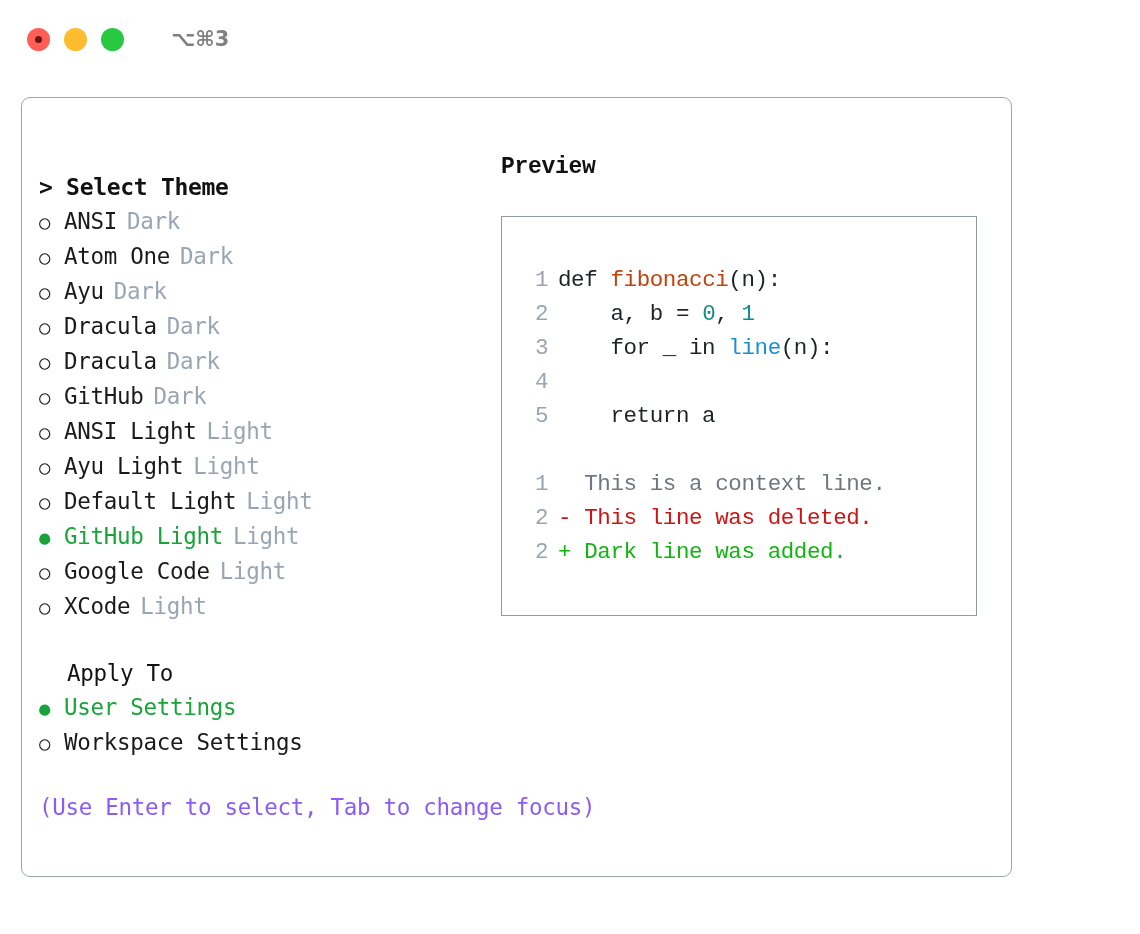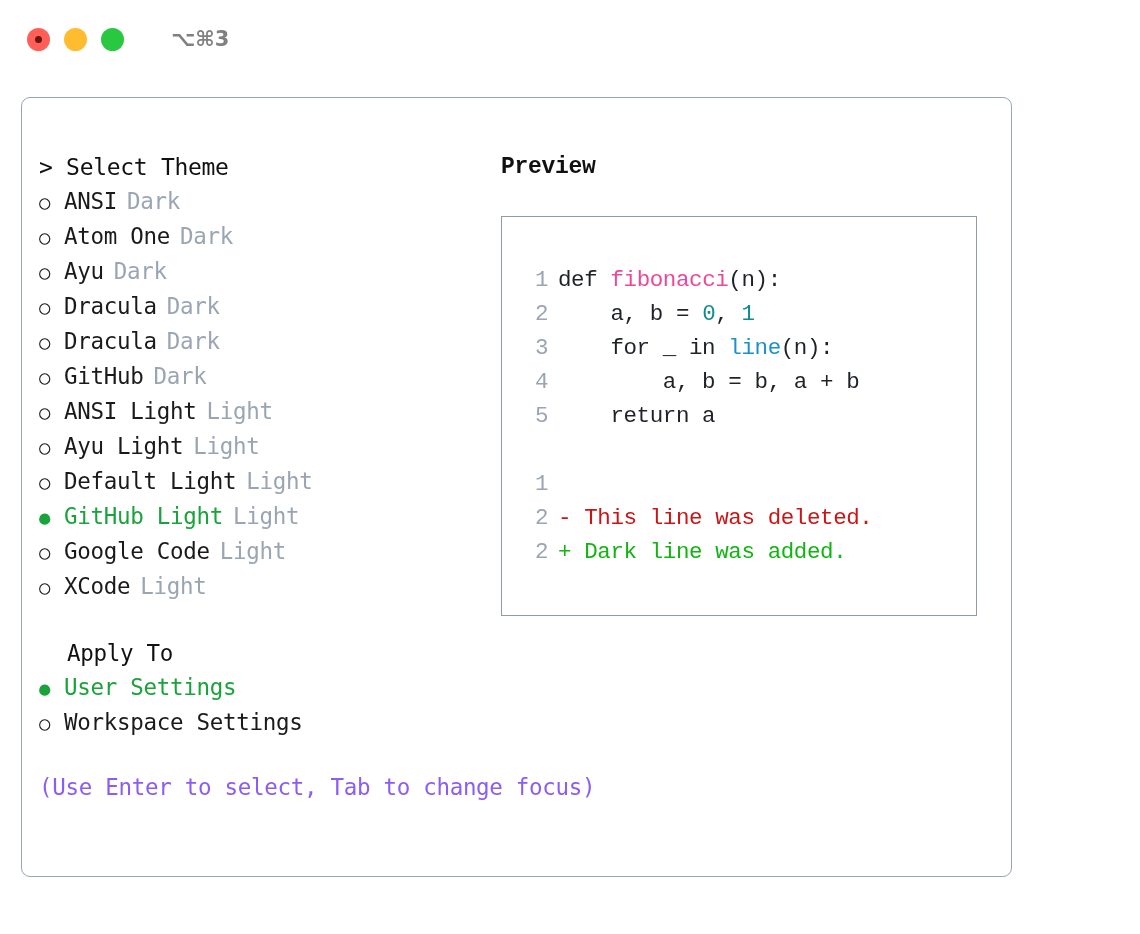--- a/index.html
+++ b/index.html
@@ -80,25 +80,26 @@
   
   .left-col {
     position: absolute;
     left: 17px;
     top: 52px;
     width: 452px;
   }
 
   .section-header {
     font-size: 23px;
-    font-weight: 400;
+    font-weight: 700;
     color: #111111;
     line-height: 34px;
     white-space: pre;
     letter-spacing: -0.3px;
+    margin-top: 20px;
   }
 
   .opt-row {
     display: flex;
     align-items: baseline;
     line-height: 34px;
     font-size: 22.5px;
     white-space: pre;
     letter-spacing: -0.3px;
   }
@@ -173,21 +174,21 @@
   }
   .lno {
     width: 30px;
     flex: 0 0 30px;
     color: #9aa5b4;
     text-align: right;
     margin-right: 10px;
   }
   .code-txt { color: #1f2328; text-align: center; }
 
-  .tok-fn   { color: #ec4899; }
+  .tok-fn   { color: #c2410c; }
   .tok-num  { color: #0e8c8c; }
   .tok-call { color: #1c8fd0; }
 
   .gap-block { height: 34px; }
 
   .diff-ctx { color: #6f7780; }
   .diff-del { color: #cc1414; }
   .diff-add { color: #11b511; }
 </style>
 </head>
@@ -330,35 +331,35 @@
 
           <div class="code-line">
             <span class="lno">3</span>
             <span class="code-txt">    for _ in </span>
             <span class="tok-call">line</span>
             <span class="code-txt">(n):</span>
           </div>
 
           <div class="code-line">
             <span class="lno">4</span>
-            <span class="code-txt">        a, b = b, a + b</span>
           </div>
 
           <div class="code-line">
             <span class="lno">5</span>
             <span class="code-txt">    return a</span>
           </div>
         </div>
 
         <div class="gap-block"></div>
 
         <div>
           <div class="code-line">
             <span class="lno">1</span>
             <span class="diff-ctx">  </span>
+            <span class="diff-ctx">This is a context line.</span>
           </div>
           <div class="code-line">
             <span class="lno">2</span>
             <span class="diff-del">- </span>
             <span class="diff-del">This line was deleted.</span>
           </div>
           <div class="code-line">
             <span class="lno">2</span>
             <span class="diff-add">+ </span>
             <span class="diff-add">Dark line was added.</span>

